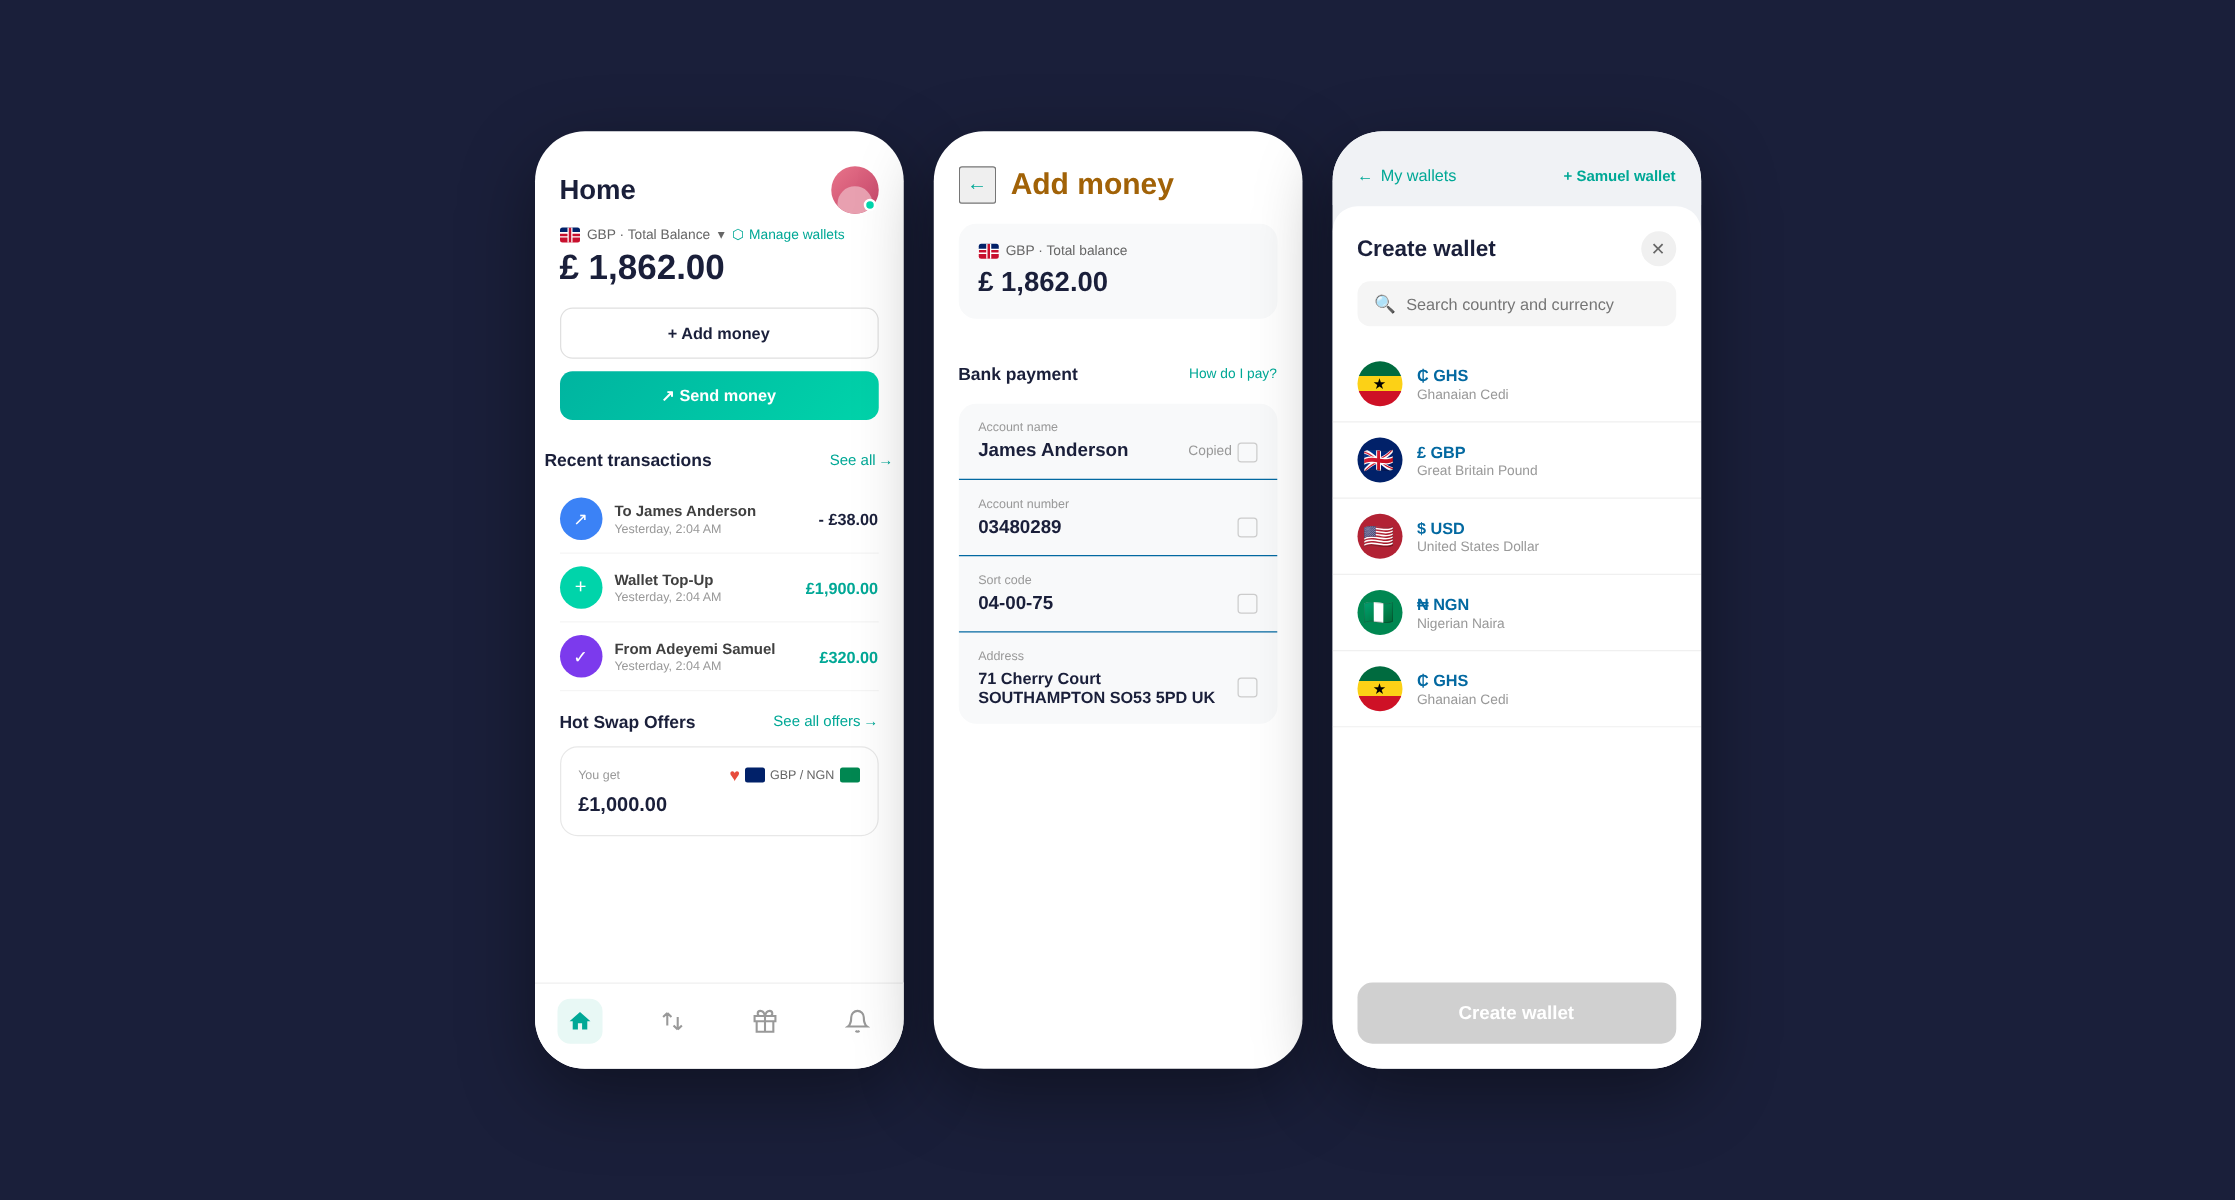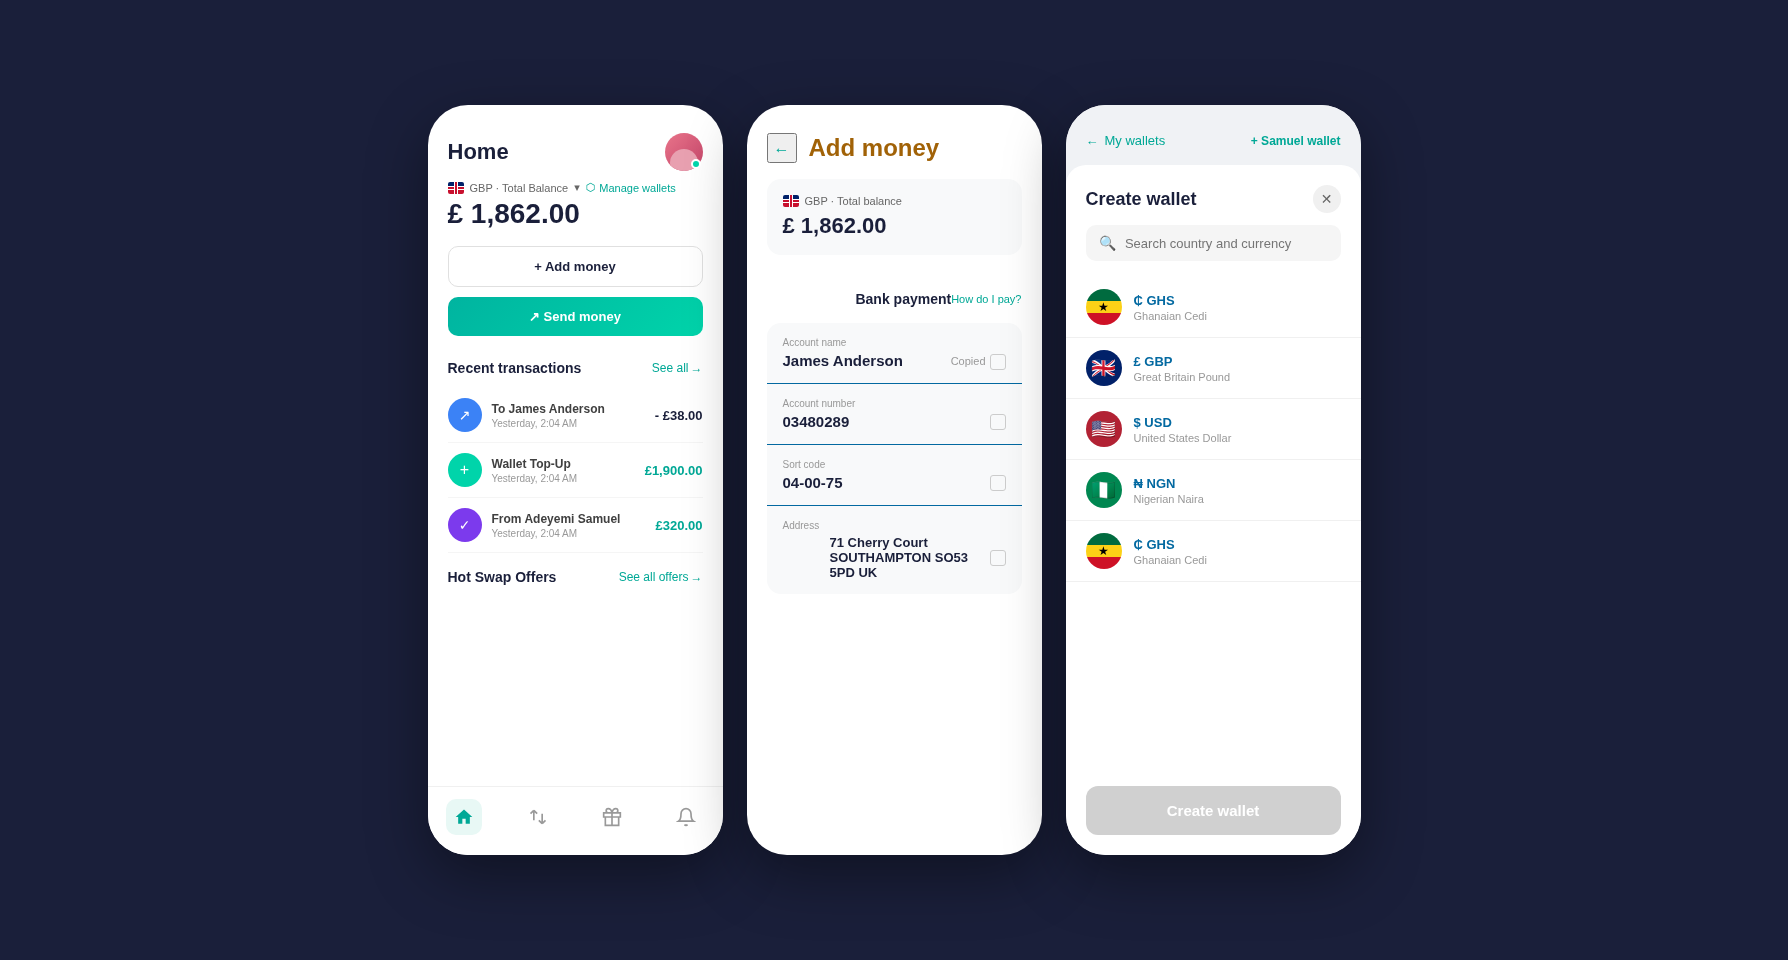--- a/index.html
+++ b/index.html
@@ -106,21 +106,21 @@
     .btn-send {
       flex: 1; padding: 12px;
       background: linear-gradient(135deg, #00b4a0, #00d4aa);
       border: none; border-radius: 10px;
       font-size: 13px; font-weight: 600;
       color: #fff; cursor: pointer; display: flex;
       align-items: center; justify-content: center; gap: 4px;
     }
     .section-header {
       display: flex; justify-content: space-between; align-items: center;
-      padding: 0 20px; margin-bottom: 12px;
+      padding: 0 8px; margin-bottom: 12px;
     }
     .section-title { font-size: 14px; font-weight: 700; color: #1a1f3a; }
     .see-all { font-size: 12px; color: #00a896; display: flex; align-items: center; gap: 2px; cursor: pointer; }
     .transaction-list { padding: 0 20px; }
     .txn-item {
       display: flex; align-items: center; gap: 10px;
       padding: 10px 0;
       border-bottom: 1px solid #f5f5f5;
     }
     .txn-icon {
@@ -173,40 +173,40 @@
       font-size: 16px; color: #00a896; cursor: pointer;
     }
     .p2-title { font-size: 24px; font-weight: 700; color: #a16207; }
     .balance-card {
       margin: 0 20px 20px;
       background: #f8f9fa; border-radius: 14px; padding: 16px;
     }
     .balance-card .balance-label { margin-bottom: 6px; }
     .balance-card .balance-amount { font-size: 22px; margin: 0; }
     .bank-payment-header {
-      display: flex; justify-content: flex-end; align-items: center;
+      display: flex; justify-content: space-between; align-items: center;
       padding: 0 20px; margin-bottom: 16px; margin-top: 36px;
     }
     .bank-payment-title { font-size: 14px; font-weight: 700; color: #1a1f3a; }
     .how-to-pay { font-size: 11px; color: #00a896; cursor: pointer; }
     .detail-card {
       margin: 0 20px; background: #f8f9fa;
       border-radius: 14px; overflow: hidden;
     }
     .detail-row {
       padding: 14px 16px;
       border-bottom: 1px solid #0369a1;
     }
     .detail-row:last-child { border-bottom: none; }
     .detail-label { font-size: 10px; color: #999; margin-bottom: 4px; }
     .detail-value-row {
       display: flex; justify-content: space-between; align-items: center;
     }
     .detail-value { font-size: 15px; font-weight: 600; color: #1a1f3a; }
-    .detail-value-sm { font-size: 13px; font-weight: 600; color: #1a1f3a; margin-left: 47px; }
+    .detail-value-sm { font-size: 13px; font-weight: 600; color: #1a1f3a; }
     .copy-btn {
       display: flex; align-items: center; gap: 4px;
       background: none; border: none; cursor: pointer;
       font-size: 11px; color: #999;
     }
 
     
     .p3-top-bar {
       display: flex; justify-content: space-between; align-items: center;
       padding: 28px 20px 16px; background: #f0f2f5;
@@ -379,20 +379,32 @@
     </div>
 
     <div class="hot-swap-section">
       <div class="section-header" style="padding:0;">
         <span class="section-title">Hot Swap Offers</span>
         <span class="see-all">
           <span>See all offers</span>
           <span>→</span>
         </span>
       </div>
+      <div class="hot-swap-card">
+        <div class="swap-top">
+          <span class="swap-label">You get</span>
+          <div class="swap-flags">
+            <span class="heart">♥</span>
+            <span class="small-flag-gbp"></span>
+            <span style="font-size:10px;color:#666;">GBP / NGN</span>
+            <span class="small-flag-ng"></span>
+          </div>
+        </div>
+        <div class="swap-amount">£1,000.00</div>
+      </div>
     </div>
 
     <div class="bottom-nav">
       <div class="nav-icon nav-icon-active">
         <svg width="20" height="20" viewBox="0 0 24 24" fill="currentColor">
             <path d="M10 20v-6h4v6h5v-8h3L12 3 2 12h3v8z"></path>
           </svg>
       </div>
       <div class="nav-icon" style="color:#999;">
         <svg width="20" height="20" viewBox="0 0 24 24" fill="none" stroke="currentColor" stroke-width="2">

